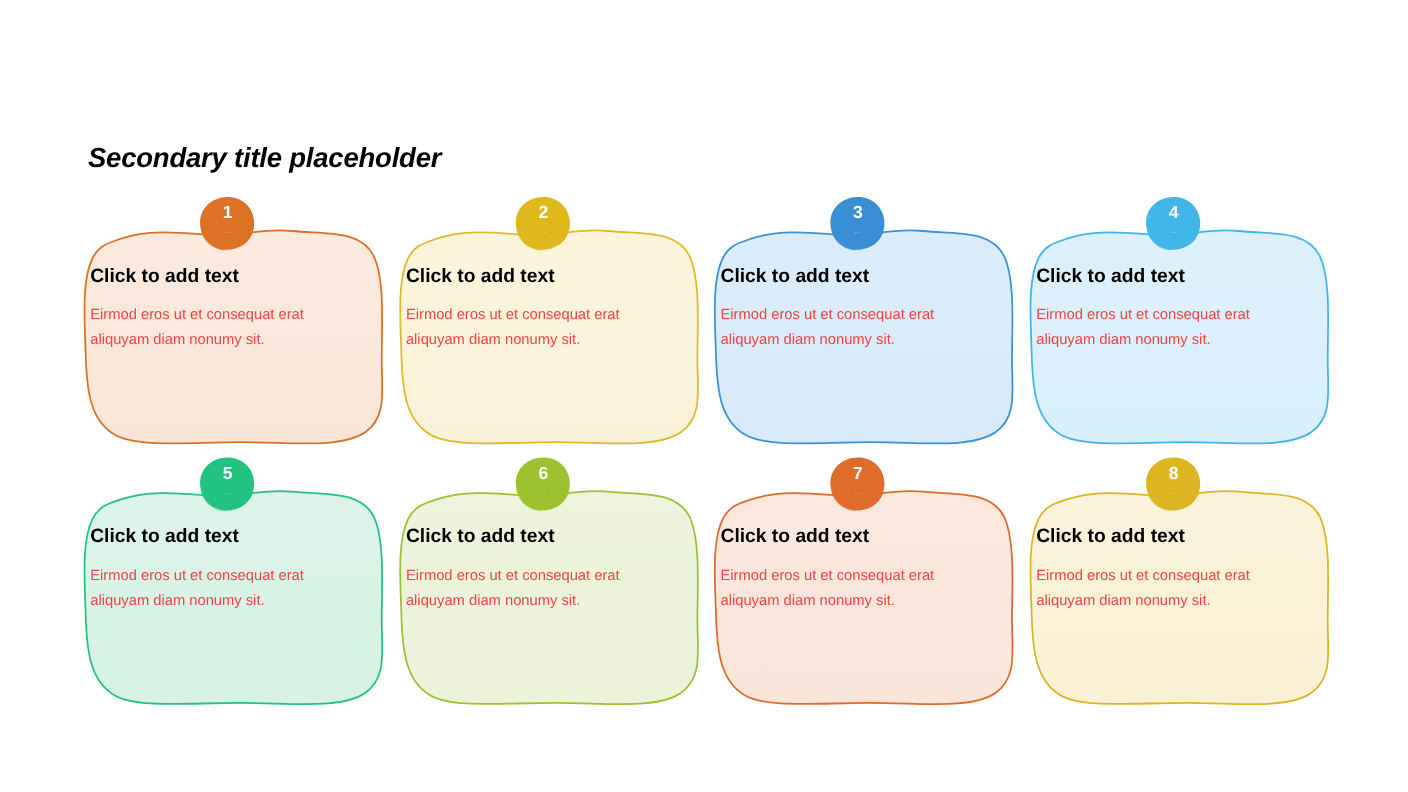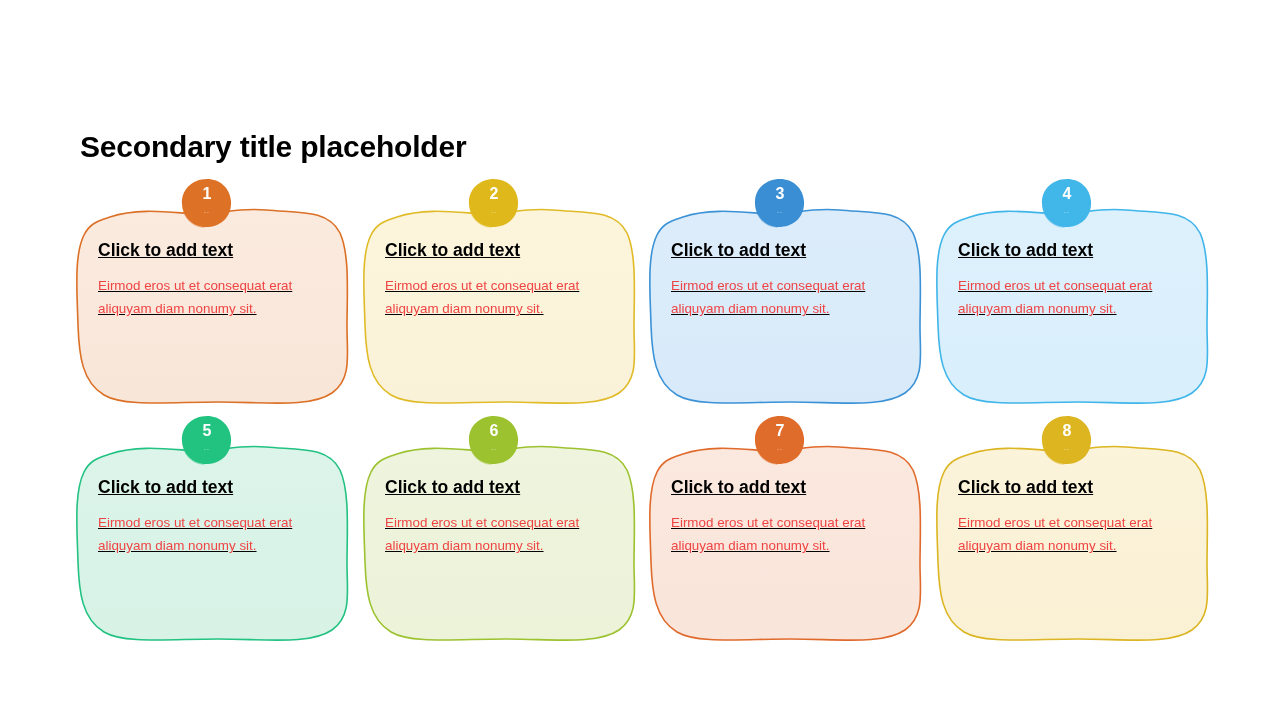--- a/index.html
+++ b/index.html
@@ -20,25 +20,26 @@
     left: 0; top: 0;
     width: 1280px;
     height: 720px;
     background: #ffffff;
   }
 
   #page-title {
     position: absolute;
     left: 80px;
     top: 130px;
-    font-size: 30px;
+    font-size: 25px;
     font-weight: bold;
     color: #000000;
     letter-spacing: -0.2px;
     white-space: nowrap;
+    font-style: italic;
   }
 
   
   #cards-grid {
     position: absolute;
     left: 0; top: 0;
     width: 1280px;
     height: 720px;
   }
 
@@ -50,24 +51,23 @@
   .card .card-svg {
     position: absolute;
     left: 0; top: 0;
     width: 284px;
     height: 205px;
     display: block;
   }
 
   .card-body {
     position: absolute;
-    left: 28px;
+    left: 12px;
     top: 38px;
     width: 250px;
-    text-decoration: underline;
   }
   .card-heading {
     font-size: 17.5px;
     font-weight: bold;
     color: #000000;
     line-height: 1.1;
     margin: 0 0 14px 0;
     white-space: nowrap;
   }
   .card-text {

